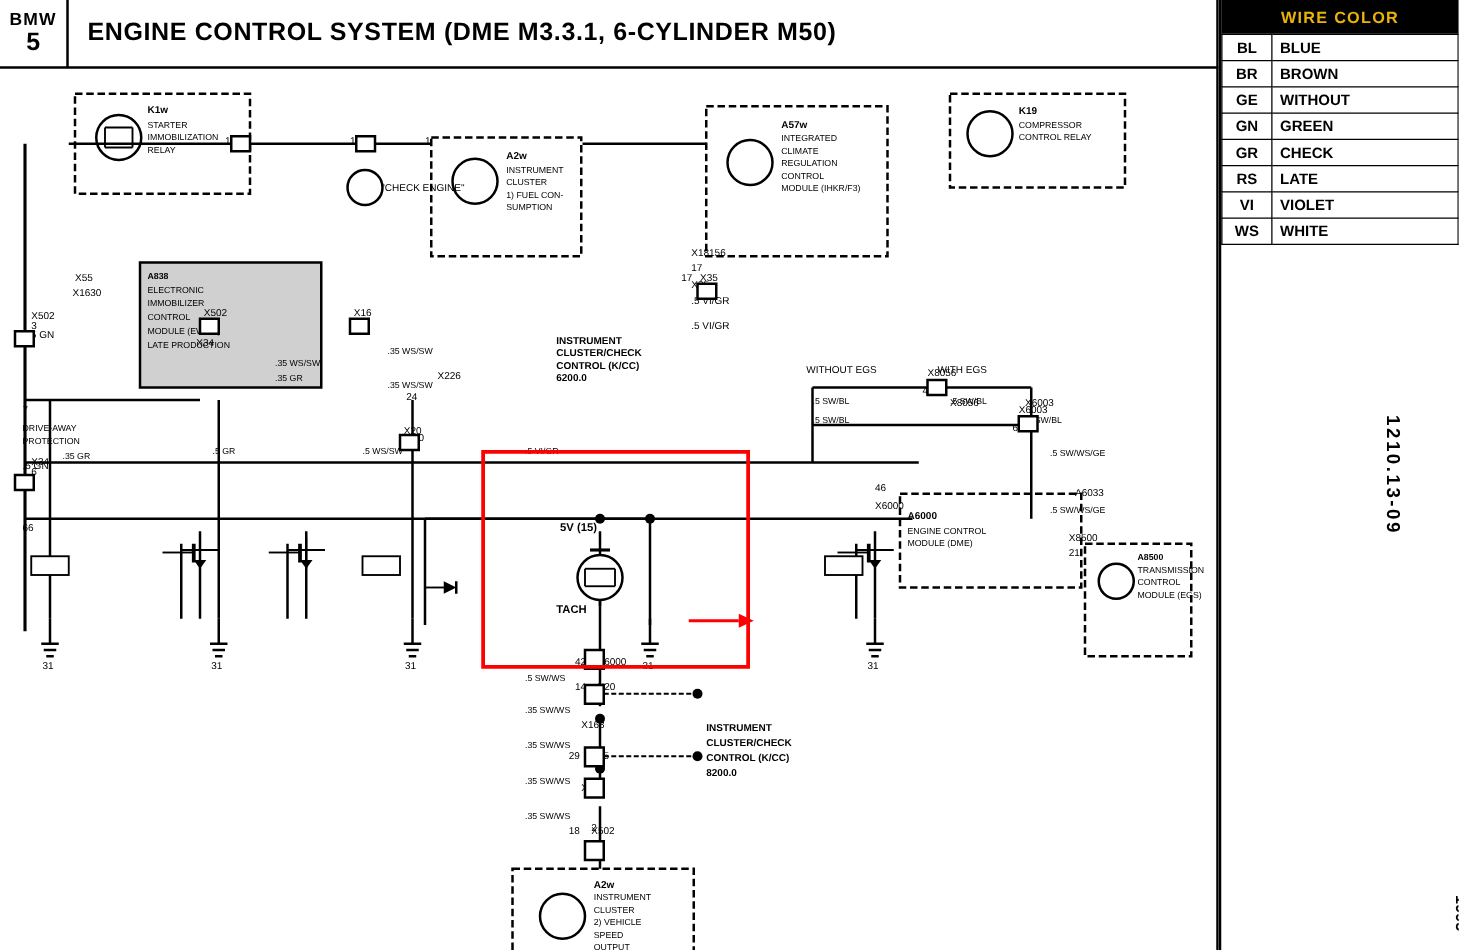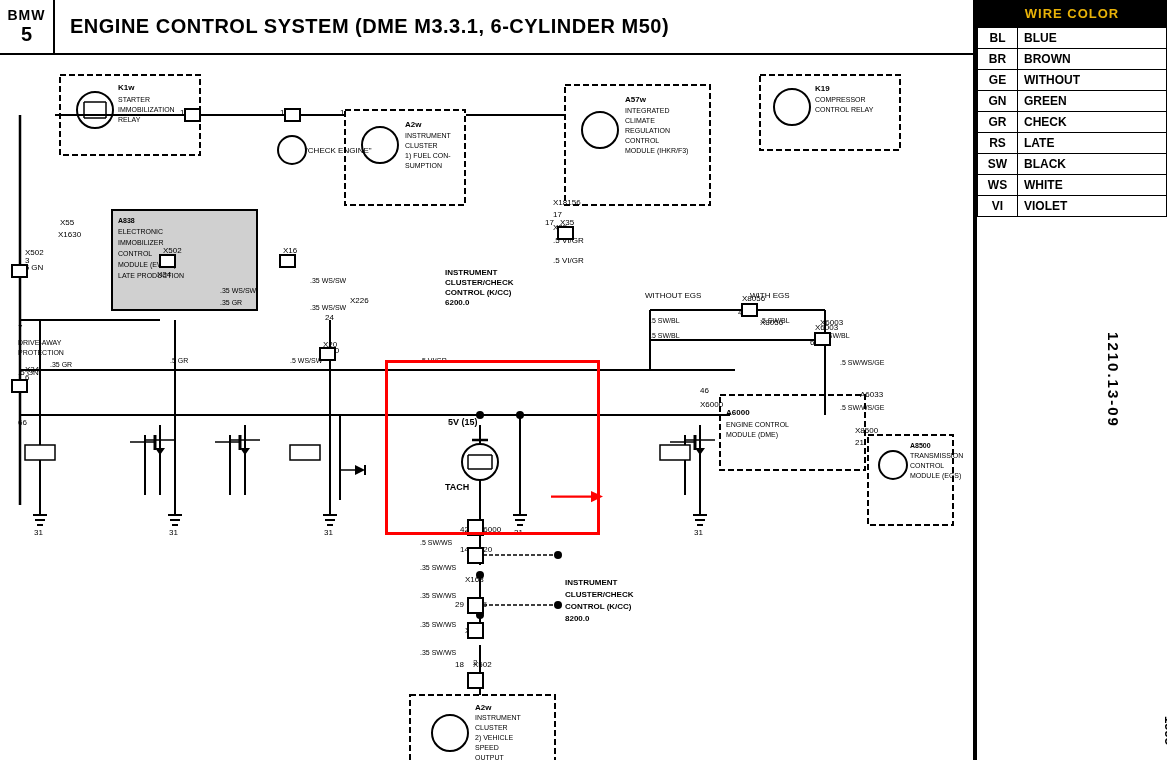--- a/index.html
+++ b/index.html
@@ -512,30 +512,26 @@
         </tr>
         <tr>
           <td>GR</td>
           <td>CHECK</td>
         </tr>
         <tr>
           <td>RS</td>
           <td>LATE</td>
         </tr>
         <tr>
-          <td>SW</td>
-          <td>BLACK</td>
+          <td>VI</td>
+          <td>VIOLET</td>
         </tr>
         <tr>
           <td>WS</td>
           <td>WHITE</td>
         </tr>
-        <tr>
-          <td>VI</td>
-          <td>VIOLET</td>
-        </tr>
       </tbody>
   </table>
 
   <div style="position:absolute; right:5px; top:50%; transform:translateY(-50%) rotate(90deg); white-space:nowrap; font-size:15px; font-weight:bold; letter-spacing:2px;">1210.13-09</div>
 
   <div style="position:absolute; right:5px; bottom:15px; transform:rotate(90deg); transform-origin:right bottom; white-space:nowrap; font-size:13px; font-weight:bold;">1995</div>
 </div>
 
 </body></html>

